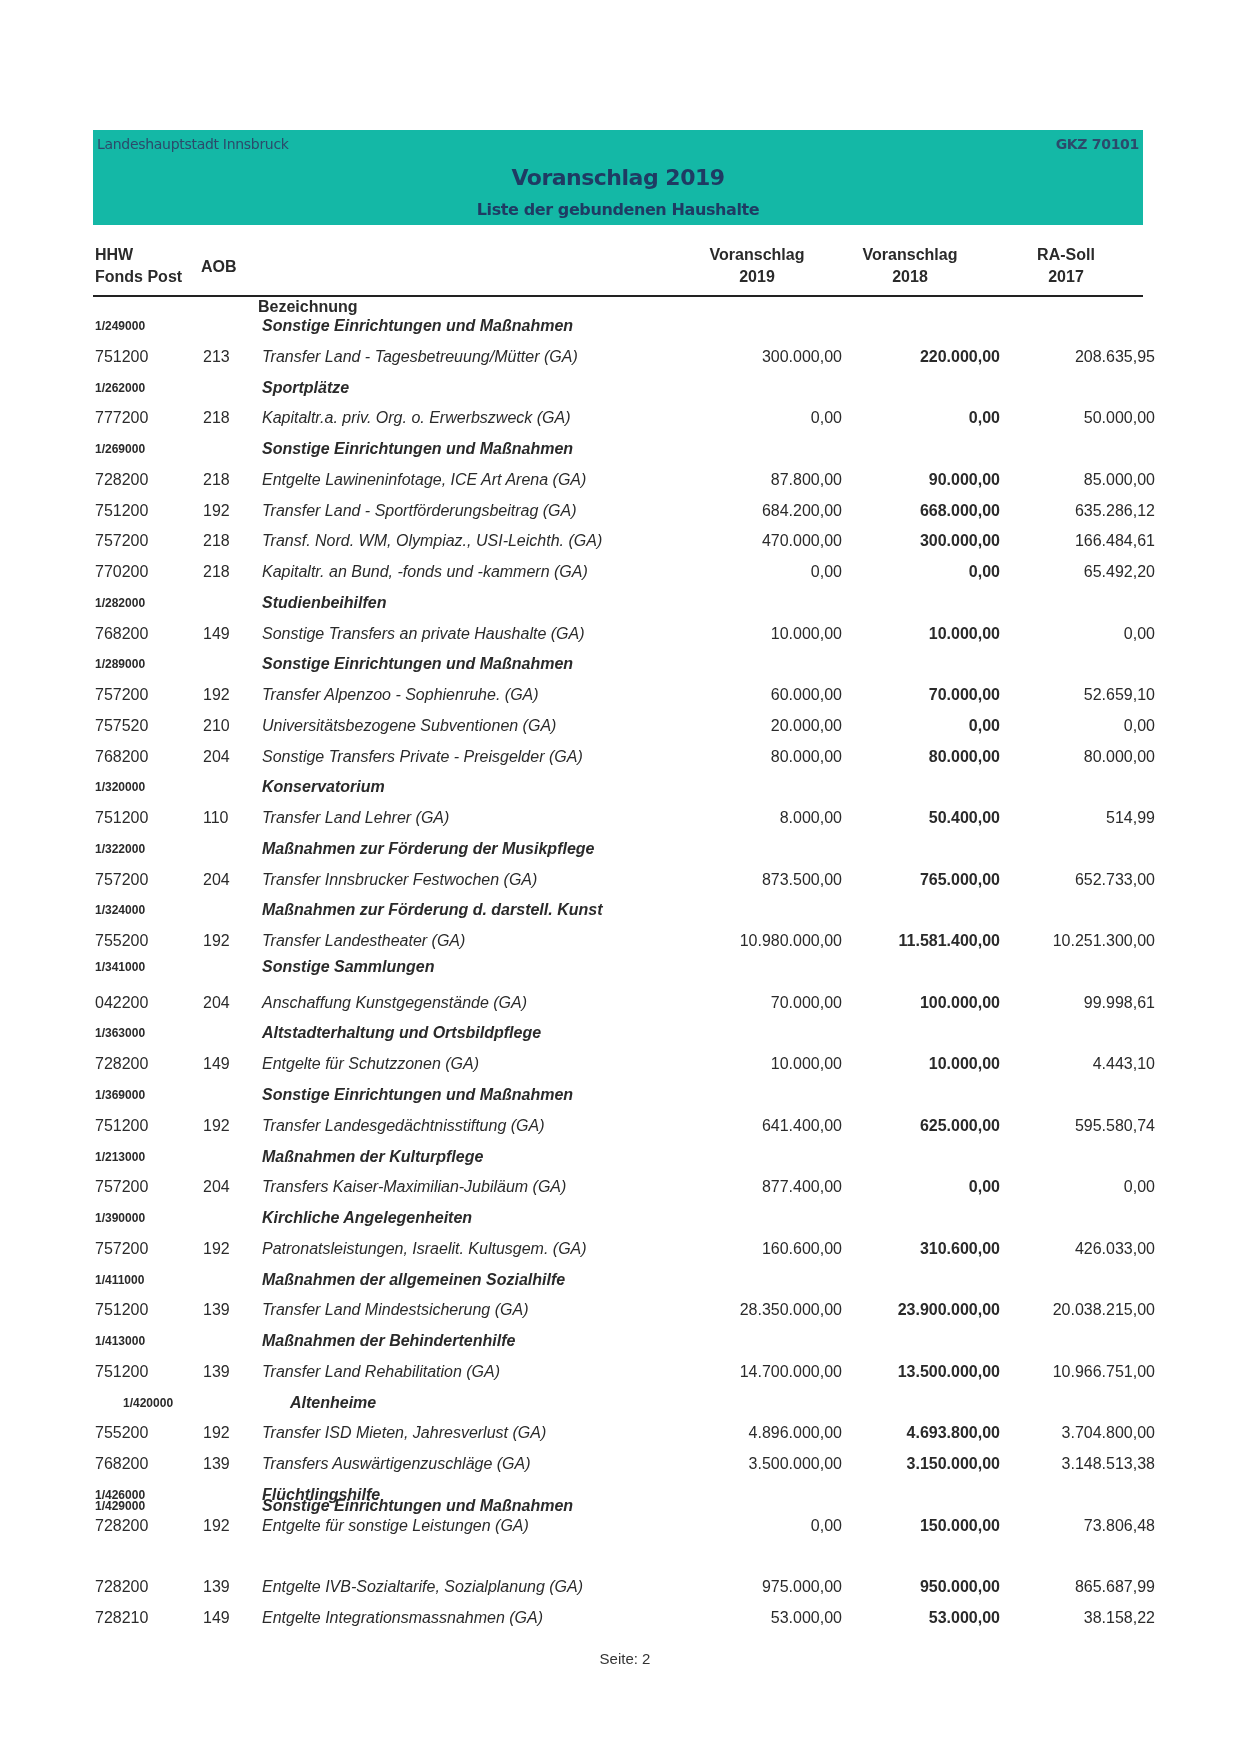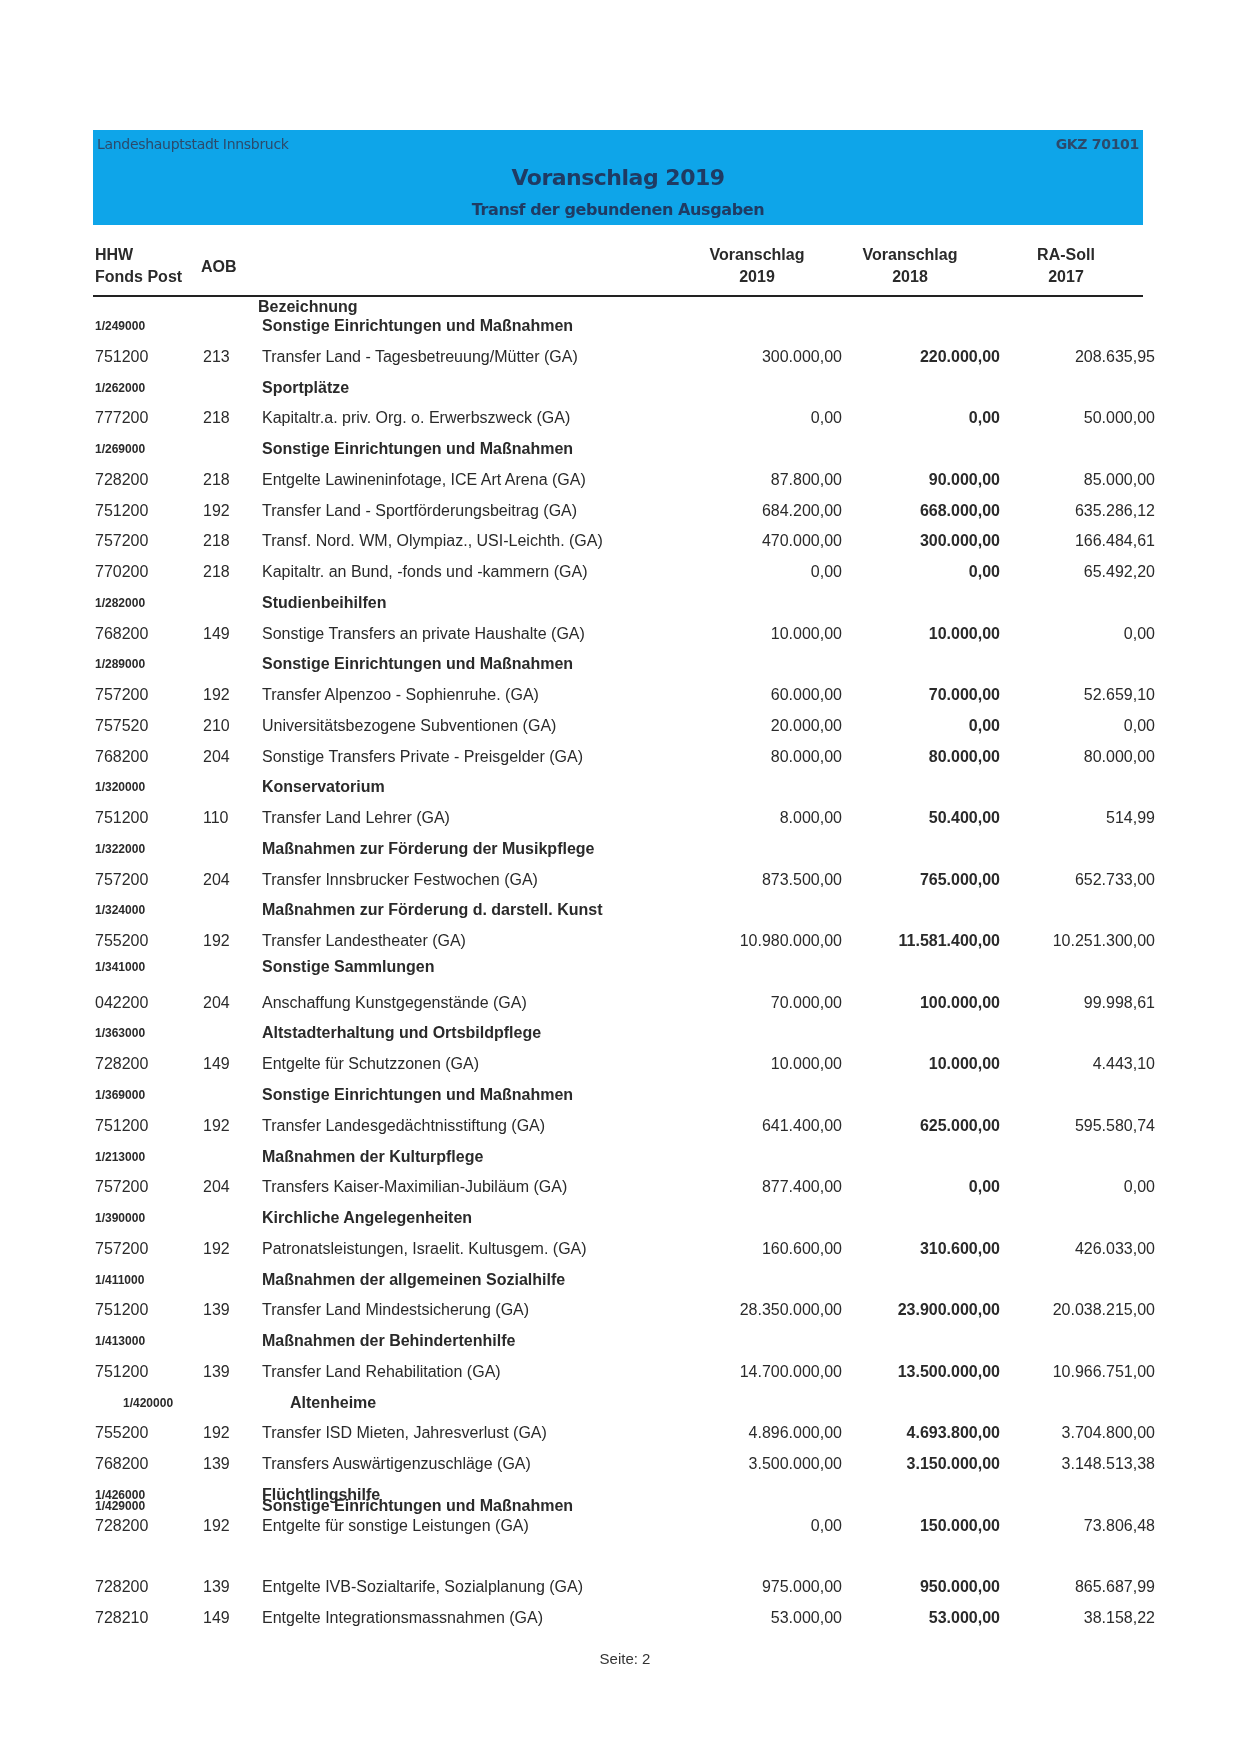--- a/index.html
+++ b/index.html
@@ -3,21 +3,21 @@
 <meta charset="utf-8">
 <style>
   html, body { margin: 0; padding: 0; }
   body {
     width: 1250px; height: 1760px; background: #ffffff;
     position: relative; overflow: hidden;
     font-family: "Liberation Sans", sans-serif; color: #2a2a2a;
   }
   .band {
     position: absolute; left: 93px; top: 130px; width: 1050px; height: 95px;
-    background: #0ea5e9;
+    background: #14b8a6;
   }
   .band .org {
     position: absolute; left: 4px; top: 6px; font-size: 14px; color: #2c4a6b;
     font-family: "DejaVu Sans", sans-serif; letter-spacing: -0.3px;
   }
   .band .code {
     position: absolute; right: 4px; top: 6px; font-size: 14px; color: #2c4a6b;
     font-family: "DejaVu Sans", sans-serif; font-weight: bold; letter-spacing: -0.3px;
   }
   .band .title {
@@ -31,39 +31,39 @@
     font-family: "DejaVu Sans", sans-serif; letter-spacing: -0.4px;
   }
   .colhead { position: absolute; font-weight: bold; font-size: 16px; color: #2a2a2a; line-height: 22px; }
   .colhead.center { text-align: center; width: 150px; }
   .divider {
     position: absolute; left: 93px; top: 295px; width: 1050px; height: 2px; background: #222;
   }
   .row { position: absolute; left: 0; width: 1250px; height: 30px; font-size: 16px; line-height: 30px; }
   .row .fonds { position: absolute; left: 95px; }
   .row .aob { position: absolute; left: 203px; }
-  .row .bez { position: absolute; left: 262px; white-space: nowrap; }
+  .row .bez { position: absolute; left: 262px; white-space: nowrap; font-style: italic; }
   .row .v19 { position: absolute; right: 408px; text-align: right; }
   .row .v18 { position: absolute; right: 250px; text-align: right; font-weight: bold; }
   .row .v17 { position: absolute; right: 95px; text-align: right; }
   .row.group .fonds, .row.group .bez { font-weight: bold; }
   .row.group .fonds { font-size: 12px; }
   .footer {
     position: absolute; left: 0; width: 1250px; top: 1650px; text-align: center;
     font-size: 15px; color: #333;
   }
 </style>
 </head>
 <body>
 
 <div class="band">
   <div class="org">Landeshauptstadt Innsbruck</div>
   <div class="code">GKZ 70101</div>
   <div class="title">Voranschlag 2019</div>
-  <div class="subtitle">Transf der gebundenen Ausgaben</div>
+  <div class="subtitle">Liste der gebundenen Haushalte</div>
 </div>
 
 <div>
   <div class="colhead" style="left:95px; top:244px;">
     <div>HHW</div>
     <div>Fonds Post</div>
   </div>
   <div class="colhead" style="left:201px; top:256px;">AOB</div>
   <div class="colhead" style="left:258px; top:256px;margin-top:40px;">Bezeichnung</div>
   <div class="colhead center" style="left:682px; top:244px;">

